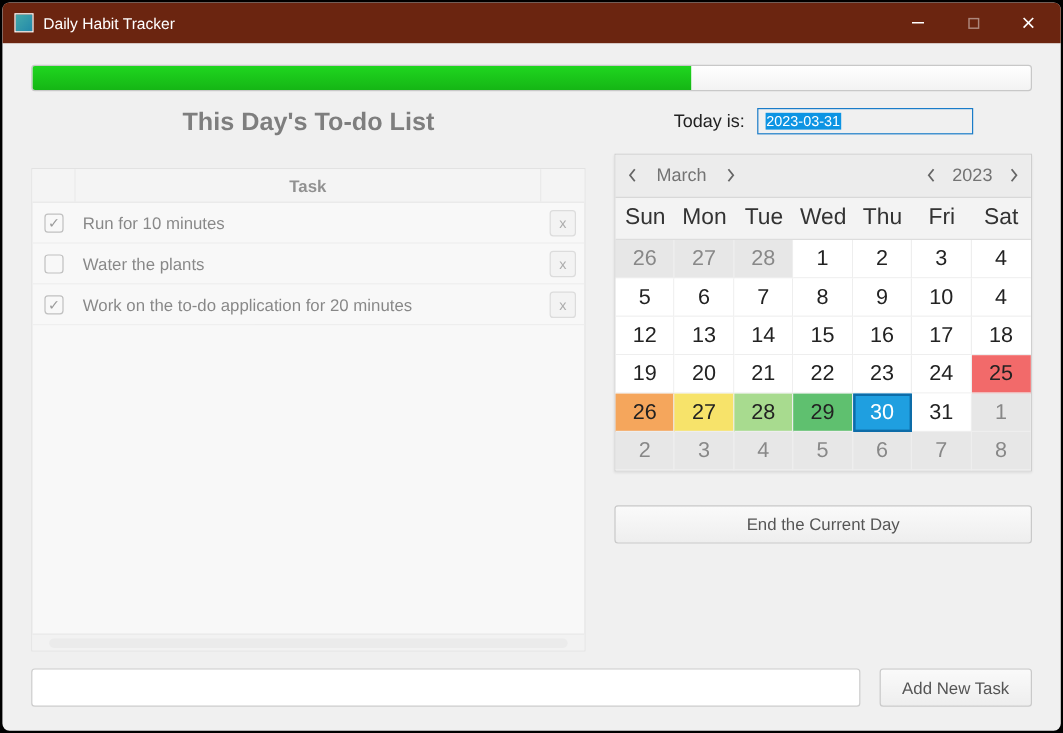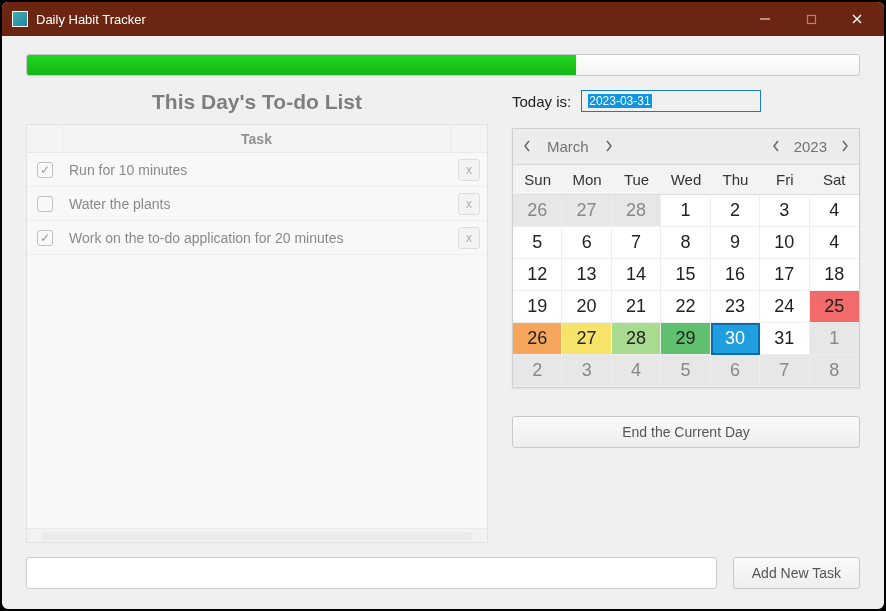--- a/index.html
+++ b/index.html
@@ -10,22 +10,22 @@
 .titlebar .title { flex: 1; }
 .titlebar .win-btns { display: flex; }
 .titlebar .win-btn { width: 46px; height: 30px; display:flex; align-items:center; justify-content:center; color:#fff; font-size:13px; }
 .titlebar .win-btn.disabled { opacity: .45; }
 .content { flex:1; padding: 18px 24px 20px 24px; display:flex; flex-direction:column; }
 .progress-outer { height: 22px; border:1px solid #c8c8c8; border-radius: 3px; background: linear-gradient(#fff,#f3f3f3); overflow:hidden; margin-bottom: 14px; }
 .progress-inner { height:100%; background: linear-gradient(#1fd61f,#15b615); }
 .cols { display:flex; gap: 24px; flex:1; min-height:0; }
 .left { flex:1; display:flex; flex-direction:column; min-height:0; opacity: .55; }
 .right { width: 348px; display:flex; flex-direction:column; }
-.section-title { font-size: 21px; font-weight: 600; text-align:center; margin-bottom: 10px; color:#222; }
-.today-row { display:flex; align-items:center; gap:10px; margin-bottom: 16px; }
+.section-title { font-size: 21px; font-weight: 600; text-align:center; margin-bottom: 26px; color:#222; }
+.today-row { display:flex; align-items:center; justify-content:center; gap:10px; margin-bottom: 16px; }
 .today-label { font-size: 15px; color:#222; }
 .today-input { border:1px solid #1a7cc9; padding: 3px 6px; width: 180px; font-size: 12px; font-family: inherit; }
 .today-input .sel { background:#0d94e3; color:#fff; padding:0 1px; }
 .today-input .rest { color:#222; }
 .table-wrap { flex:1; border:1px solid #d8d8d8; background:#fff; display:flex; flex-direction:column; min-height:0; }
 .table-head { display:flex; background:#f7f7f7; border-bottom:1px solid #e2e2e2; height:28px; align-items:flex-start; color:#444; font-size:14px; }
 .col-chk { width:36px; border-right:1px solid #e6e6e6; height:100%; }
 .col-task { flex:1; text-align:center; font-weight:600; border-right:1px solid #e6e6e6; height:100%; display:flex; align-items:center; justify-content:center; }
 .col-del { width:36px; height:100%; }
 .table-body { flex:1; overflow:auto; }
@@ -40,21 +40,21 @@
 .add-row { display:flex; gap:16px; margin-top:14px; }
 .add-input { flex:1; height:32px; border:1px solid #ccc; border-radius:3px; background:#fff; padding:0 8px; }
 .btn { height:32px; padding:0 18px; border:1px solid #c9c9c9; border-radius:3px; background:linear-gradient(#fafafa,#eee); color:#555; font-size:14px; display:flex; align-items:center; justify-content:center; }
 .calendar { border:1px solid #cfcfcf; background:#fff; box-shadow:0 1px 2px rgba(0,0,0,.08); }
 .cal-head { display:flex; height:36px; align-items:center; background:#ececec; border-bottom:1px solid #d8d8d8; font-size:15px; color:#737373; }
 .cal-nav { width:28px; text-align:center; color:#666; font-size:14px; }
 .cal-month { flex:0 0 auto; padding:0 6px; font-weight:500; }
 .cal-spacer { flex:1; }
 .cal-year { padding:0 4px; font-weight:500; }
 .cal-dow { display:grid; grid-template-columns: repeat(7,1fr); background:#f3f3f3; border-bottom:1px solid #ddd; }
-.cal-dow div { text-align:center; font-size:15px; padding:6px 0; color:#333; }
+.cal-dow div { text-align:center; font-size:19px; padding:6px 0; color:#333; }
 .cal-grid { display:grid; grid-template-columns: repeat(7,1fr); }
 .cell { height:32px; display:flex; align-items:center; justify-content:center; font-size:18px; border-right:1px solid #eee; border-bottom:1px solid #eee; color:#222; background:#fff; }
 .cell:nth-child(7n){ border-right:none; }
 .cell.other { background:#e7e7e7; color:#888; }
 .cell.red { background:#f26a6a; }
 .cell.orange { background:#f5a65c; }
 .cell.yellow { background:#f7e36a; }
 .cell.lgreen { background:#a8db8f; }
 .cell.green { background:#5fc06f; }
 .cell.today { background:#1f9fe0; color:#fff; outline:2px solid #0d6ca8; outline-offset:-2px; }

